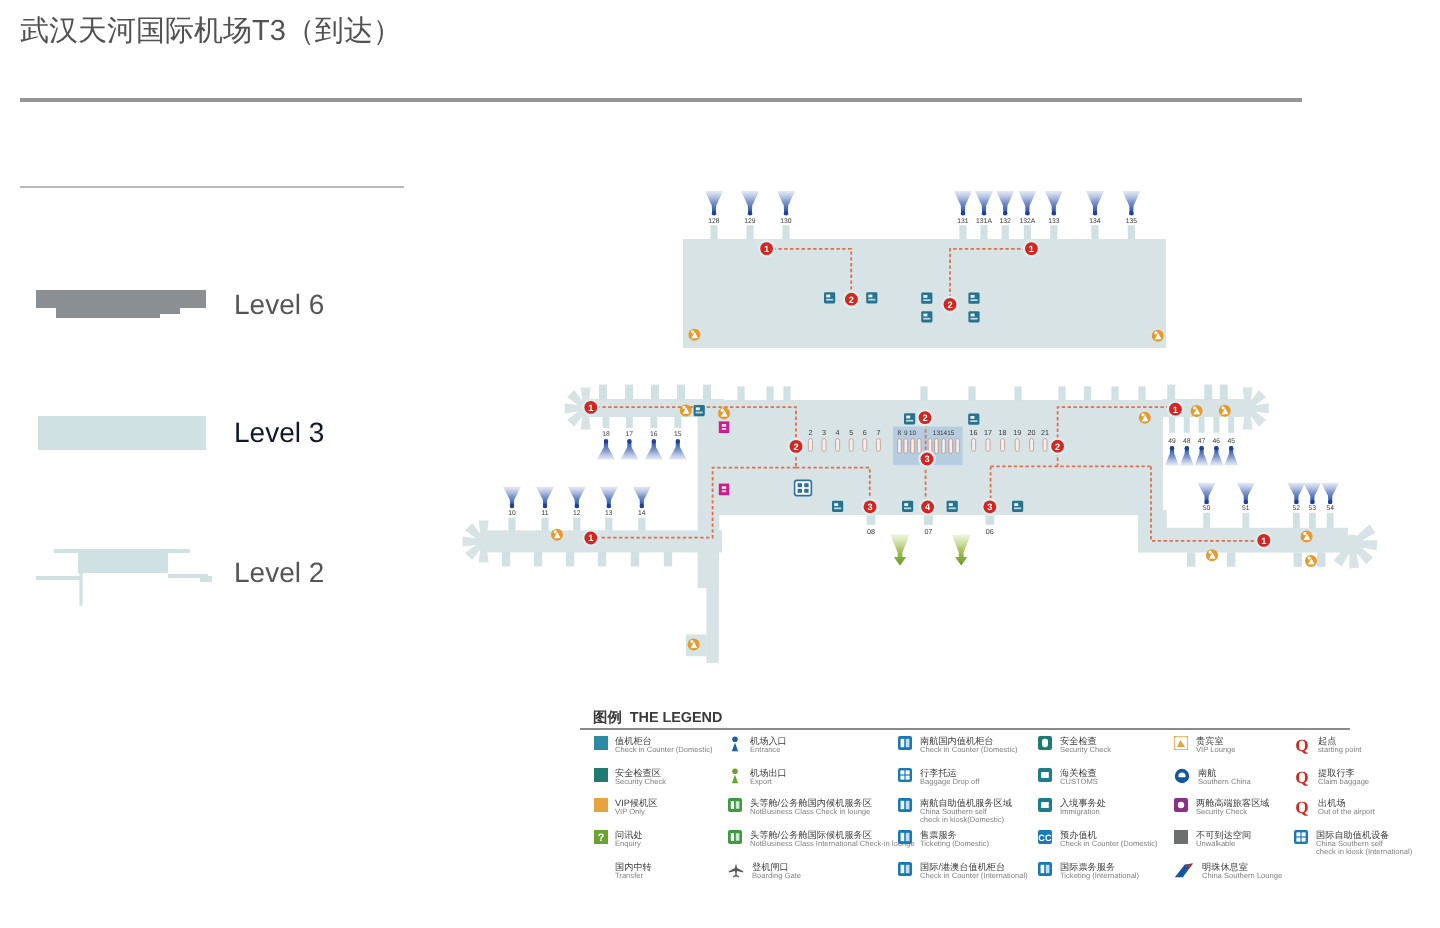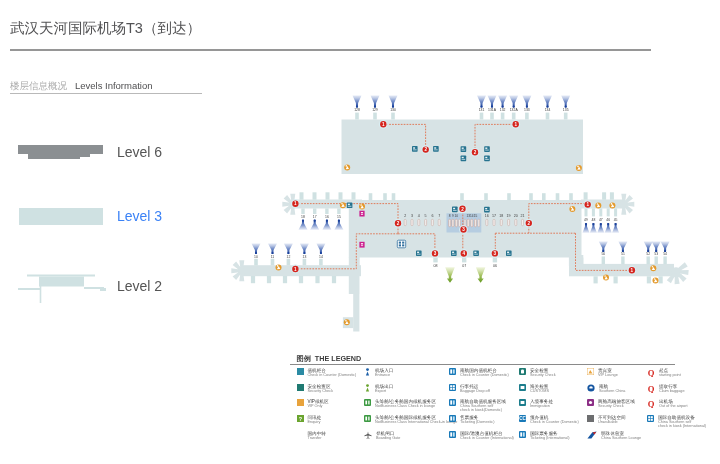--- a/index.html
+++ b/index.html
@@ -7,38 +7,37 @@
 .dash{fill:none;stroke:#e0714d;stroke-width:0.9;stroke-dasharray:1.7 1.2}
 .li{position:absolute;display:flex;align-items:flex-start}
 .li svg{flex:0 0 auto;margin-right:4px}
 .lt{padding-top:0}
 .zh{font-size:4.6px;line-height:5px;color:#3a3a3a}
 .en{font-size:3.8px;line-height:4.3px;color:#818181}
 </style></head>
 <body>
 <div class="stage">
 
-<div class="abs" style="left:10px;top:19px;font-size:14.5px;color:#525254">武汉天河国际机场T3（到达）</div>
+<div class="abs" style="left:10px;top:6px;font-size:14.5px;color:#525254">武汉天河国际机场T3（到达）</div>
 
 
 <div class="abs" style="left:10px;top:49px;width:641px;height:2px;background:#969696"></div>
 
-<div class="abs" style="left:10px;top:80px;font-size:9.5px;color:#ababab">楼层信息概况&nbsp;&nbsp; <span style="color:#4f4f51">Levels Information</span></div>
 
 <div class="abs" style="left:10px;top:93px;width:192px;height:1px;background:#b9b9b9"></div>
 
 <div class="abs" style="left:18px;top:144.5px;width:85px;height:9px;background:#8b8f92"></div>
 <div class="abs" style="left:28px;top:153.5px;width:52px;height:5.5px;background:#8b8f92"></div>
 <div class="abs" style="left:80px;top:153.5px;width:10px;height:3px;background:#8b8f92"></div>
 
 <div class="abs" style="left:117px;top:144px;font-size:14px;color:#555">Level 6</div>
 
 <div class="abs" style="left:19px;top:208px;width:84px;height:17px;background:#cfe1e2"></div>
 
-<div class="abs" style="left:117px;top:208px;font-size:14px;color:#3b82f6">Level 3</div>
+<div class="abs" style="left:117px;top:208px;font-size:14px;color:#0f172a">Level 3</div>
 
 <svg class="abs" style="left:14px;top:270px" width="100" height="36">
 <line x1="13" y1="5.5" x2="81" y2="5.5" stroke="#cfe1e2" stroke-width="2"></line>
 <rect x="25" y="6.5" width="45" height="10" fill="#cfe1e2"></rect>
 <line x1="4" y1="19" x2="26" y2="19" stroke="#cfe1e2" stroke-width="2"></line>
 <line x1="70" y1="18" x2="90" y2="18" stroke="#cfe1e2" stroke-width="2"></line>
 <rect x="86" y="18" width="6" height="3" fill="#cfe1e2"></rect>
 <line x1="26.5" y1="16" x2="26.5" y2="33" stroke="#cfe1e2" stroke-width="1.6"></line>
 </svg>
 

